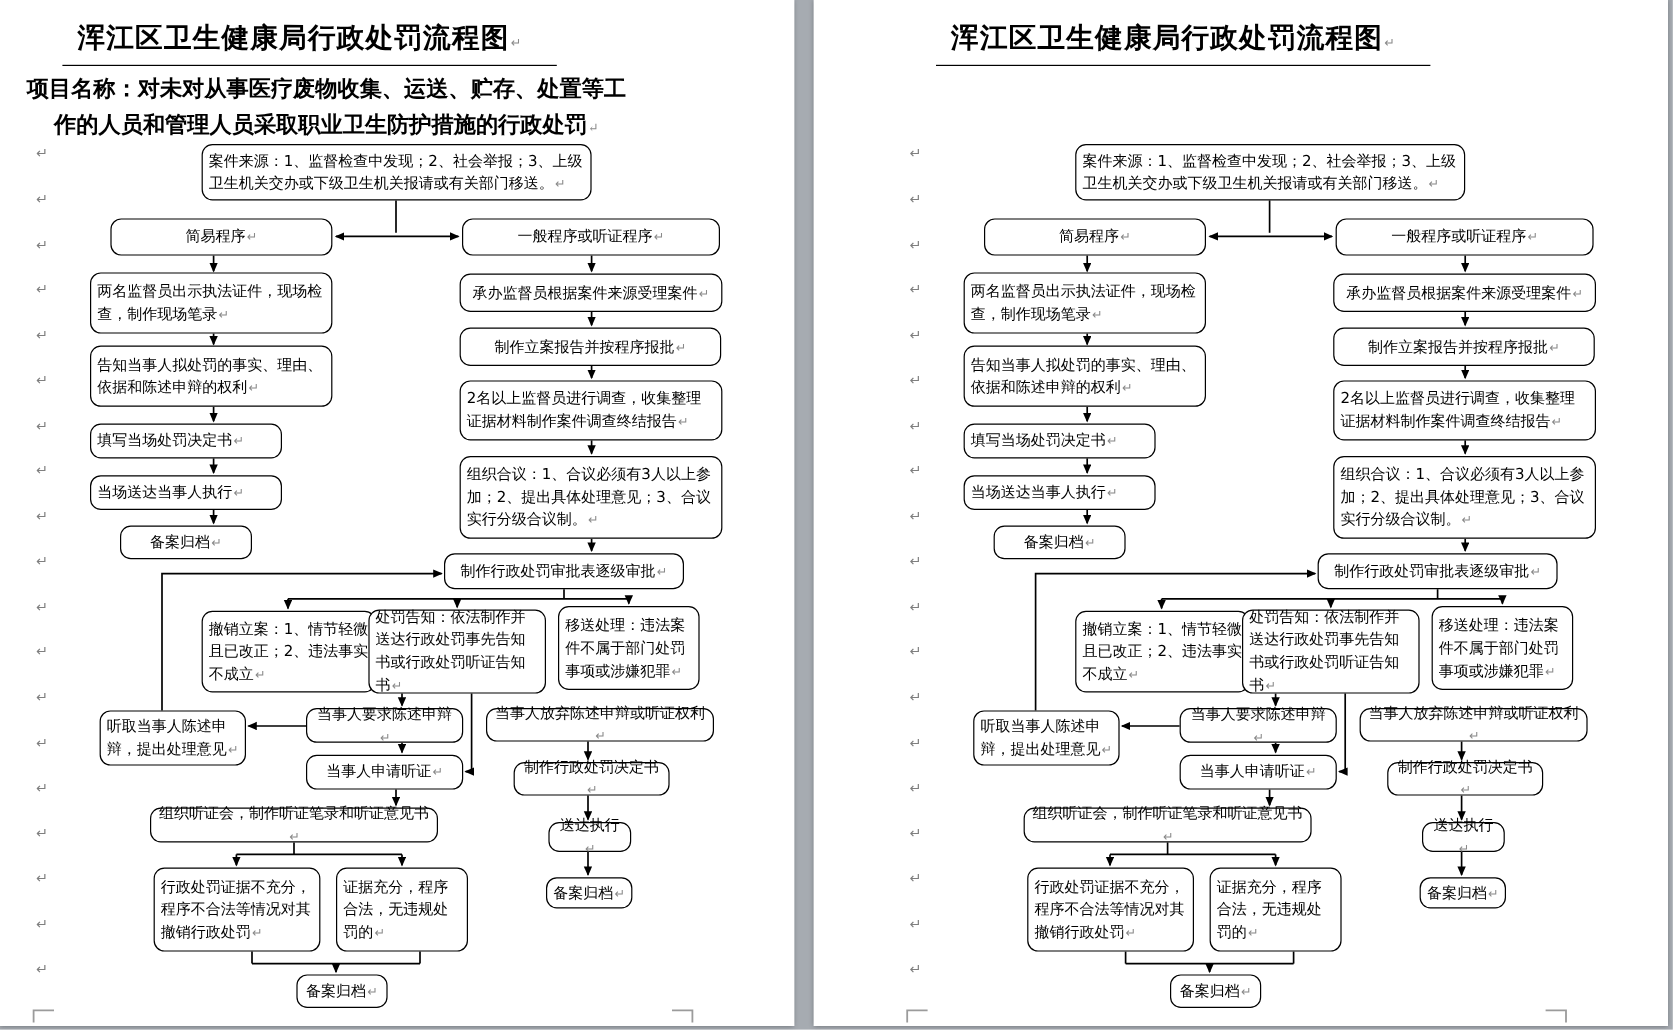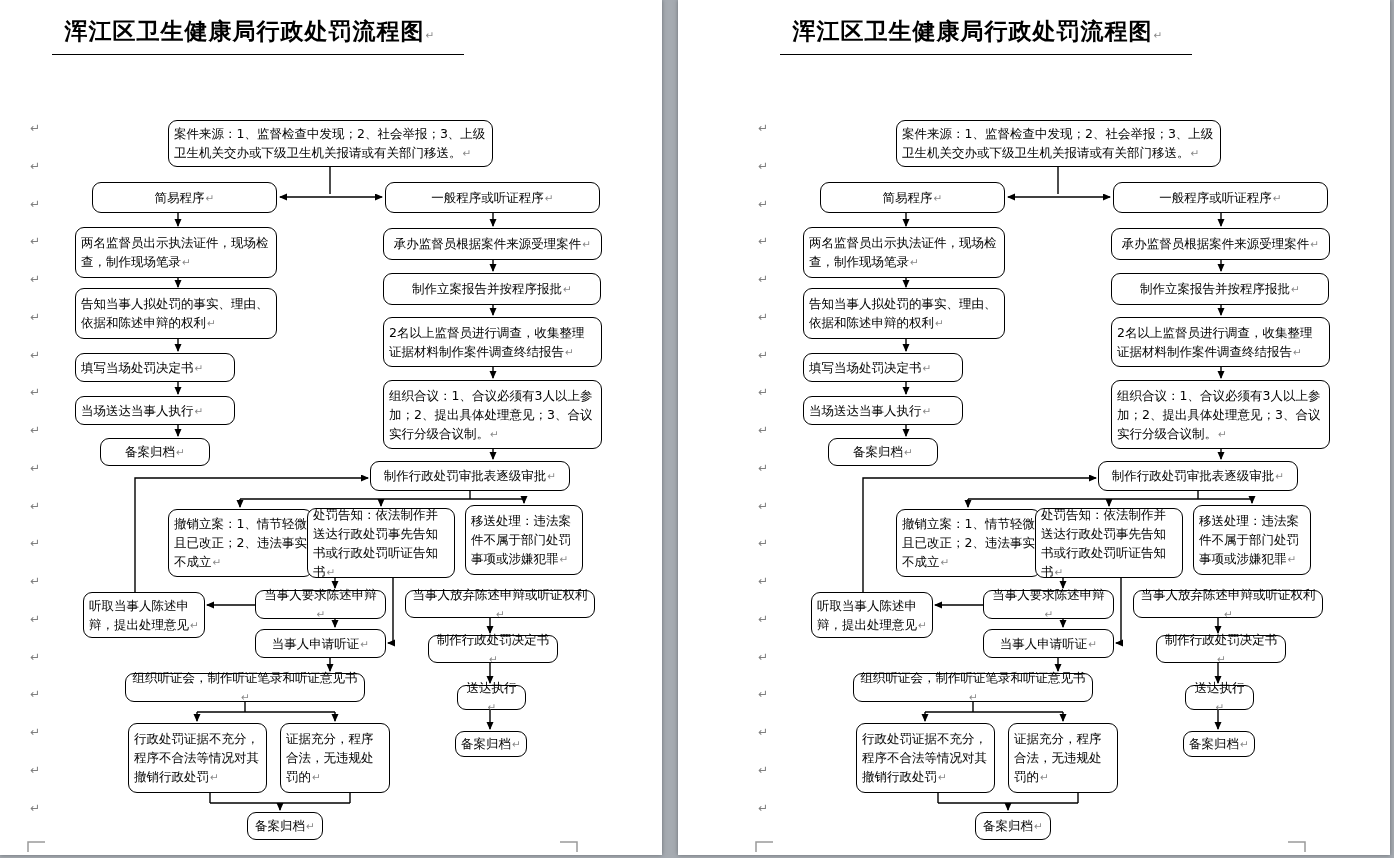--- a/index.html
+++ b/index.html
@@ -97,20 +97,21 @@
         <path d="M610,842 H627 V852"></path>
       </g>
     </symbol>
   </defs>
 </svg>
 
 <div class="page page--left">
   <div class="page-content">
     <h1 class="doc-title add-pmark">浑江区卫生健康局行政处罚流程图<span class="pmark">↵</span></h1>
     <div class="title-underline"></div>
+    <div class="doc-subtitle add-pmark">项目名称：对未对从事医疗废物收集、运送、贮存、处置等工作的人员和管理人员采取职业卫生防护措施的行政处罚<span class="pmark">↵</span></div>
     <svg class="flow-arrows" width="712" height="858">
         <use href="#arrows"></use>
       </svg>
     <div class="pilcrow-col" style="position:absolute;left:80px;top:0;">
         <span style="top: 122px;">↵</span>
         <span style="top: 159.75px;">↵</span>
         <span style="top: 197.5px;">↵</span>
         <span style="top: 235.25px;">↵</span>
         <span style="top: 273px;">↵</span>
         <span style="top: 310.75px;">↵</span>

